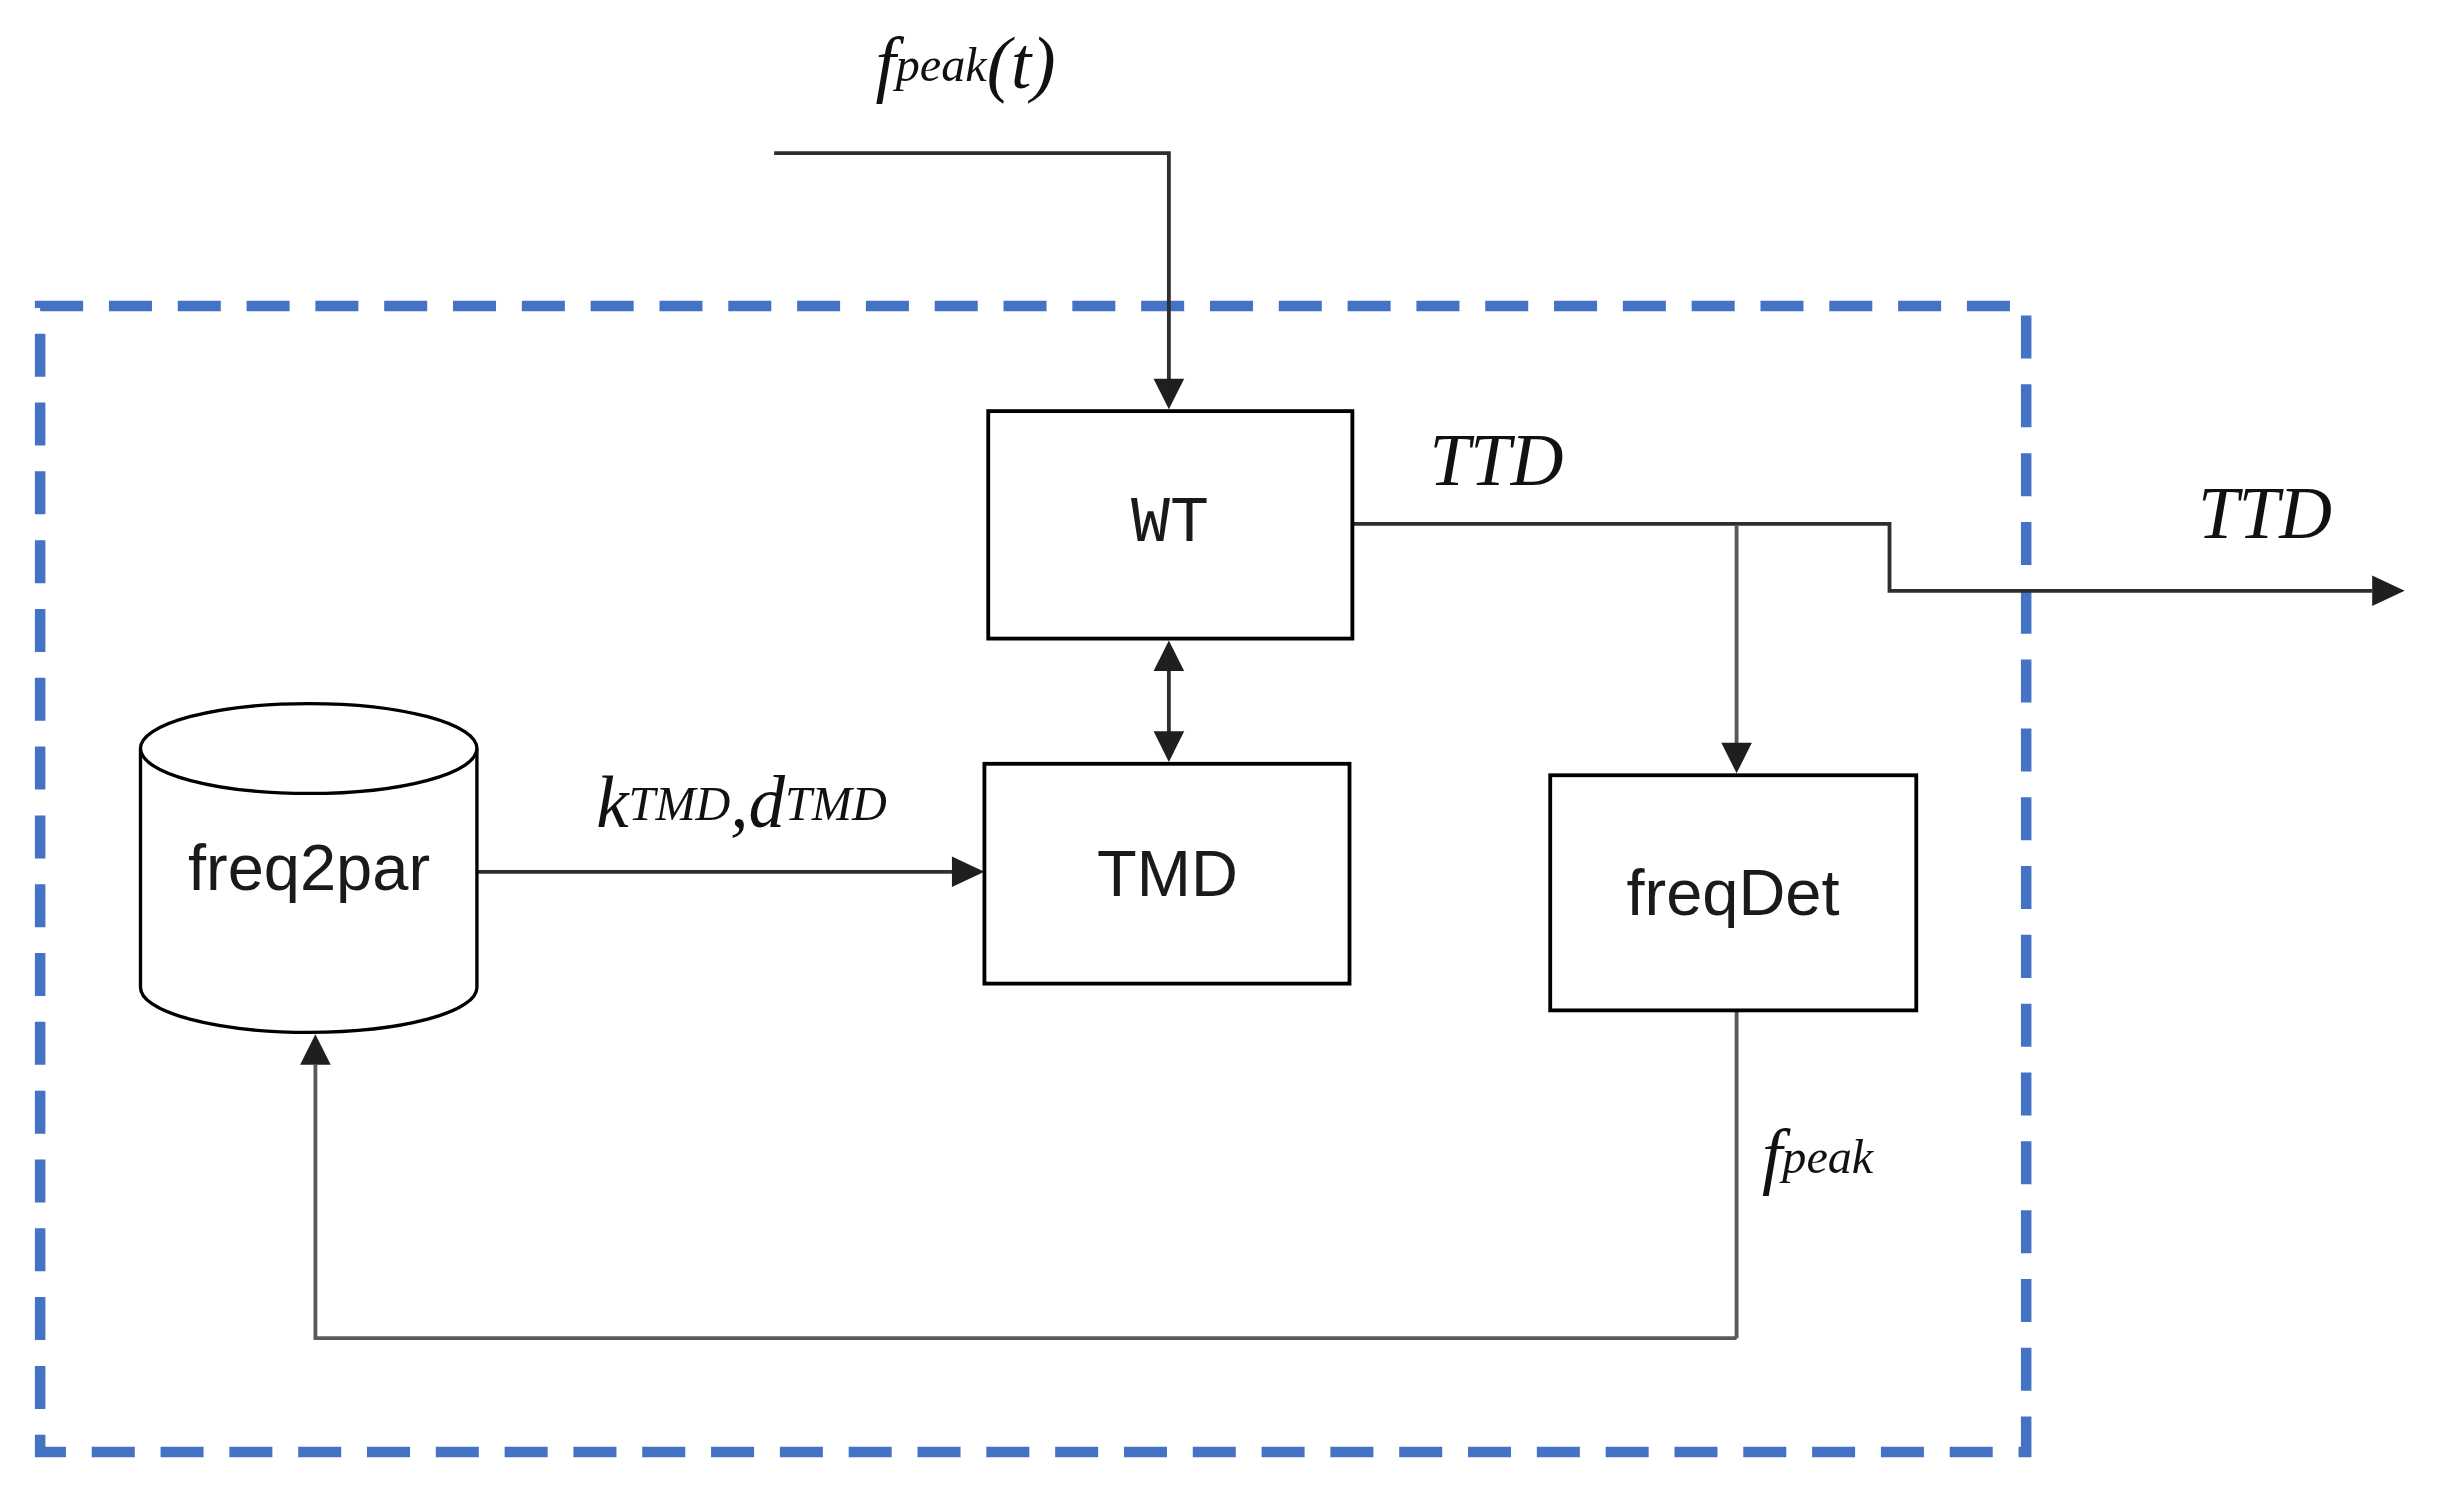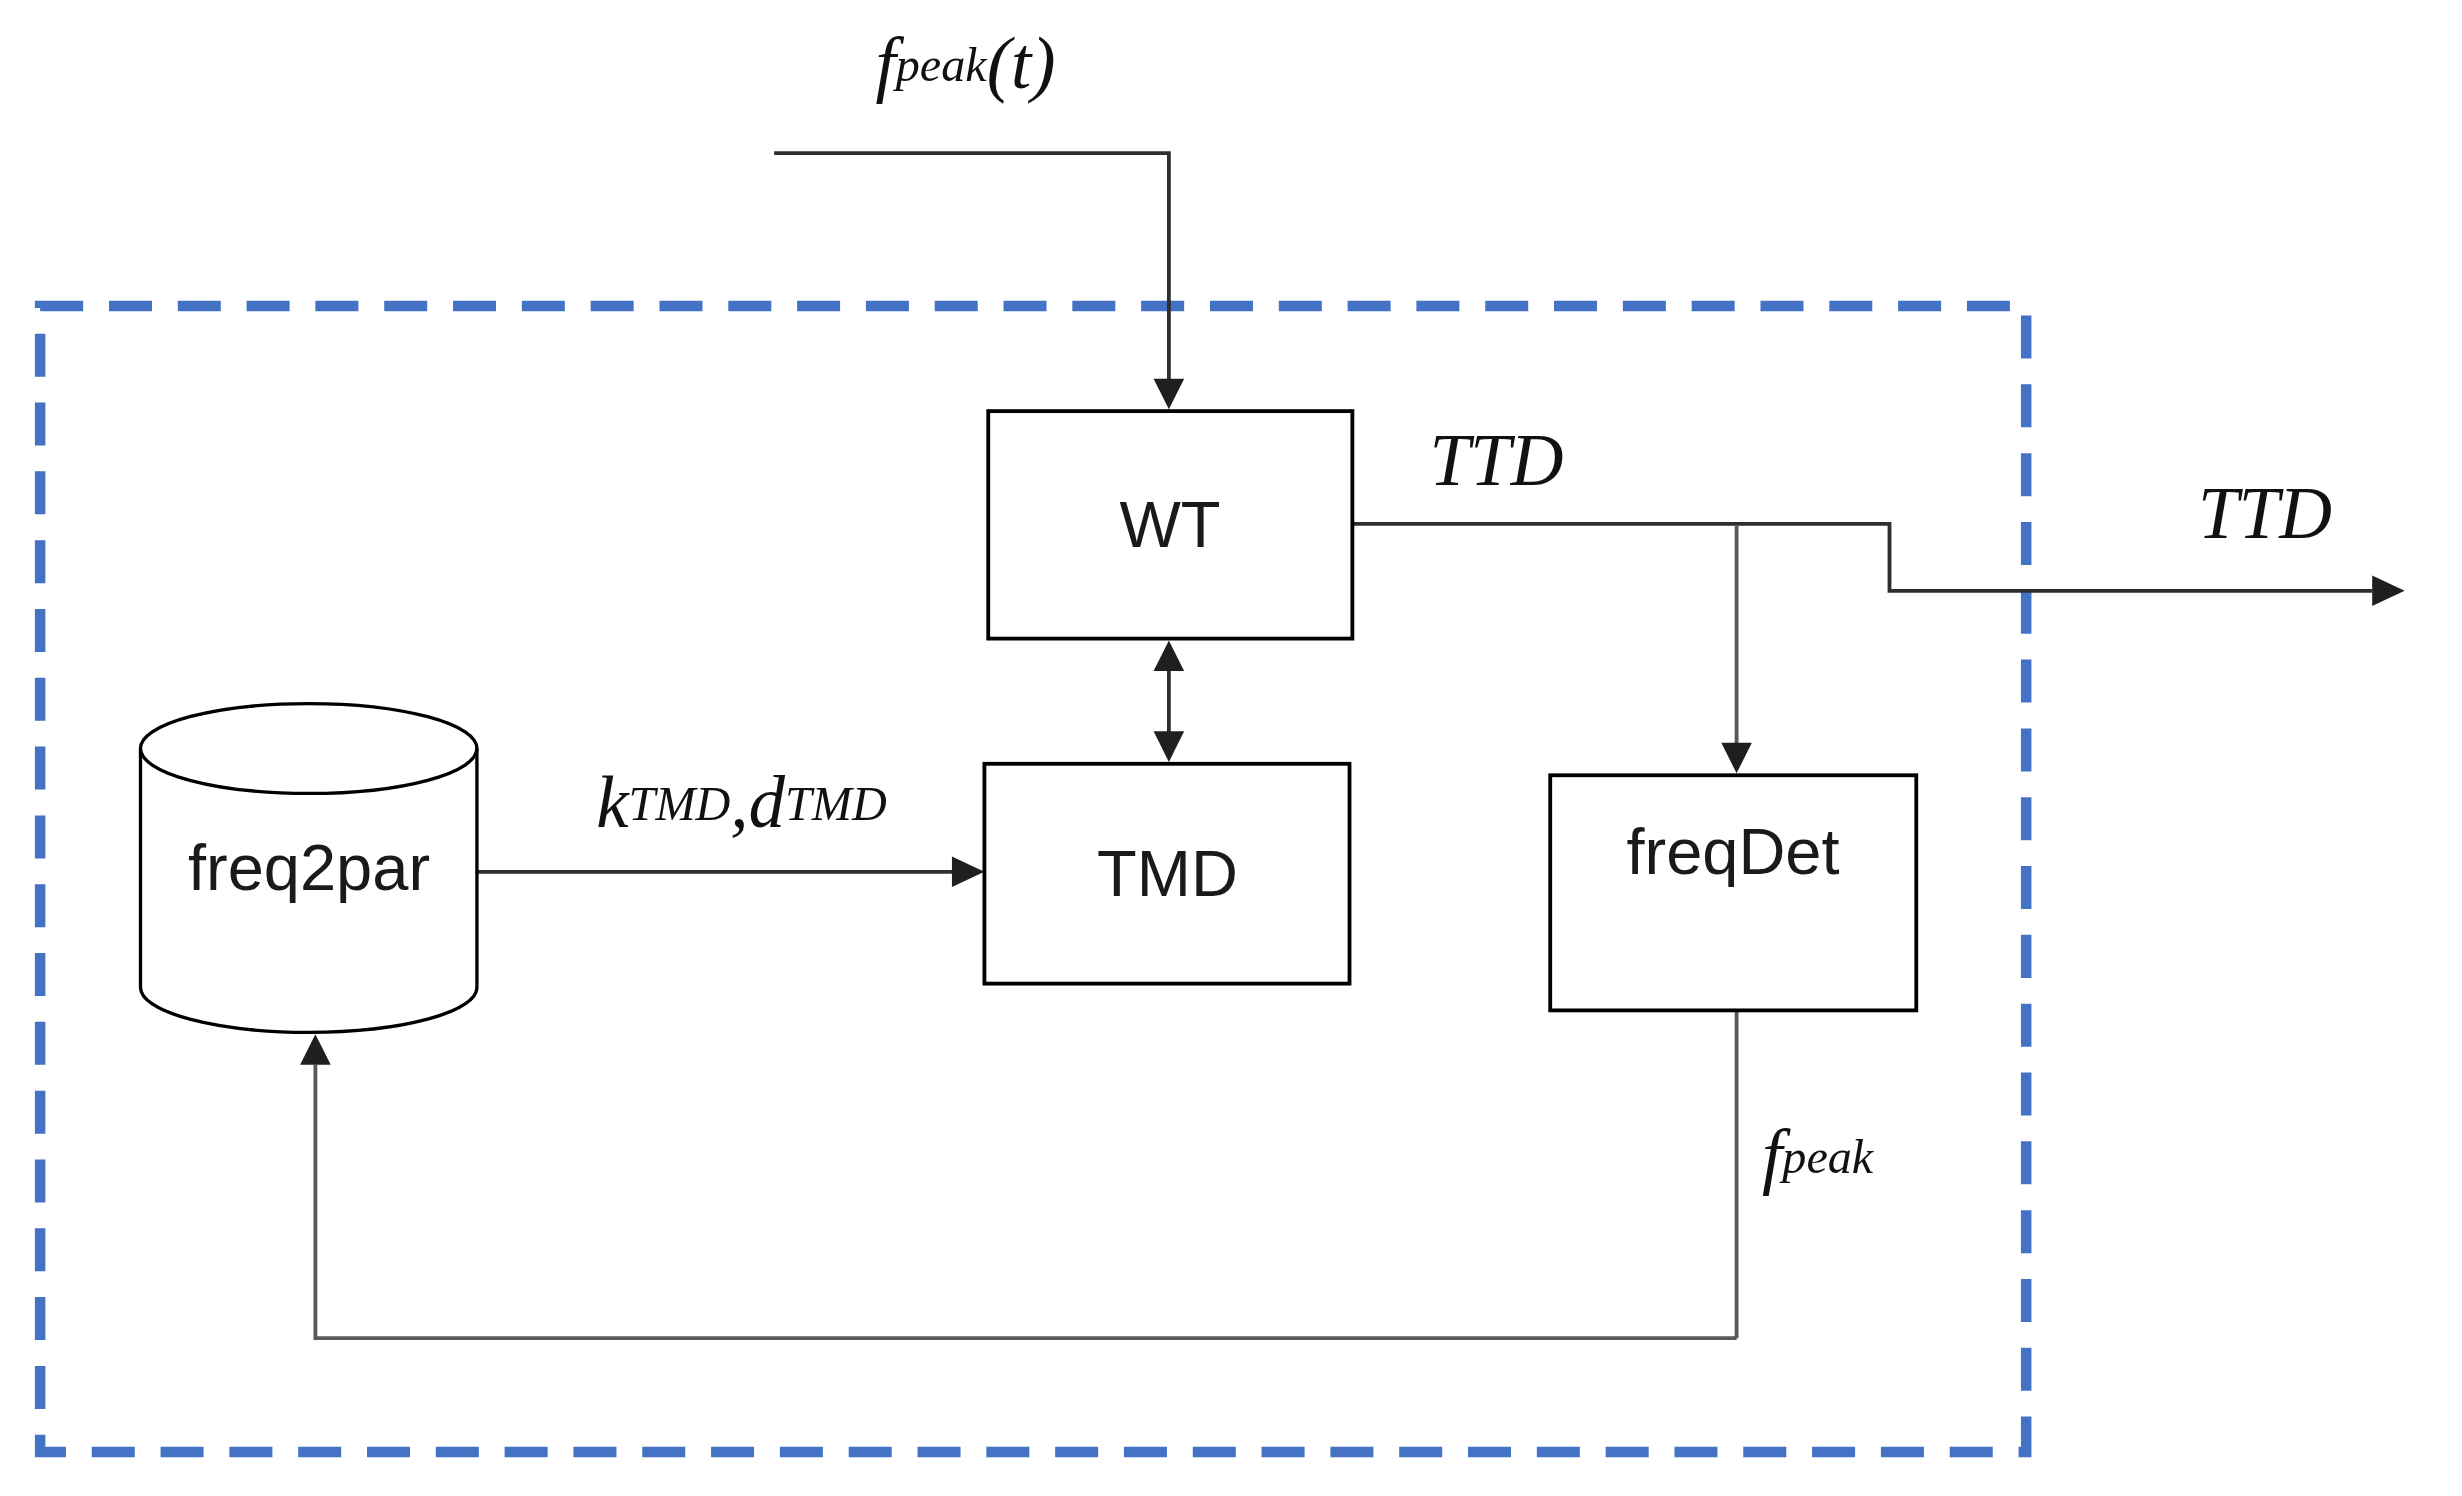--- a/index.html
+++ b/index.html
@@ -52,37 +52,37 @@
     <path d="M147,783 L147,1033 A176,47 0 0 0 499,1033 L499,783" fill="#ffffff" stroke-width="3.5" stroke="#000000"></path>
     <ellipse cx="323" cy="783" rx="176" ry="47" fill="#ffffff" stroke-width="3.5" stroke="#000000"></ellipse>
   </svg>
 
   <div class="lbl math" style="left:784px;top:4.8px;width:363px;height:119px;">
     <span>f</span>
       <span class="sub">peak</span>
       <span>(t)</span>
   </div>
 
-  <div class="lbl boxlbl col" style="left:988px;top:411px;width:364px;height:228px;">
+  <div class="lbl boxlbl col" style="left:988px;top:411px;width:364px;height:228px;font-family:Liberation Mono, monospace;">
     <span>WT</span>
   </div>
 
   <div class="lbl math" style="left:1415px;top:423px;width:163px;height:76px;">
     <span>TTD</span>
   </div>
 
   <div class="lbl math" style="left:2179px;top:476px;width:172px;height:76px;">
     <span>TTD</span>
   </div>
 
   <div class="lbl boxlbl" style="left:985px;top:764px;width:365px;height:220px;">
     <span>TMD</span>
   </div>
 
-  <div class="lbl boxlbl" style="left:1550px;top:734px;width:366px;height:235px;">
+  <div class="lbl boxlbl" style="left:1550px;top:775px;width:366px;height:235px;">
     <span>freqDet</span>
   </div>
 
   <div class="lbl boxlbl" style="left:141px;top:748px;width:336px;height:239px;">
     <span>freq2par</span>
   </div>
 
   <div class="lbl math" style="left:531px;top:741px;width:421px;height:124px;">
     <span>k</span>
       <span class="sub">TMD</span>

